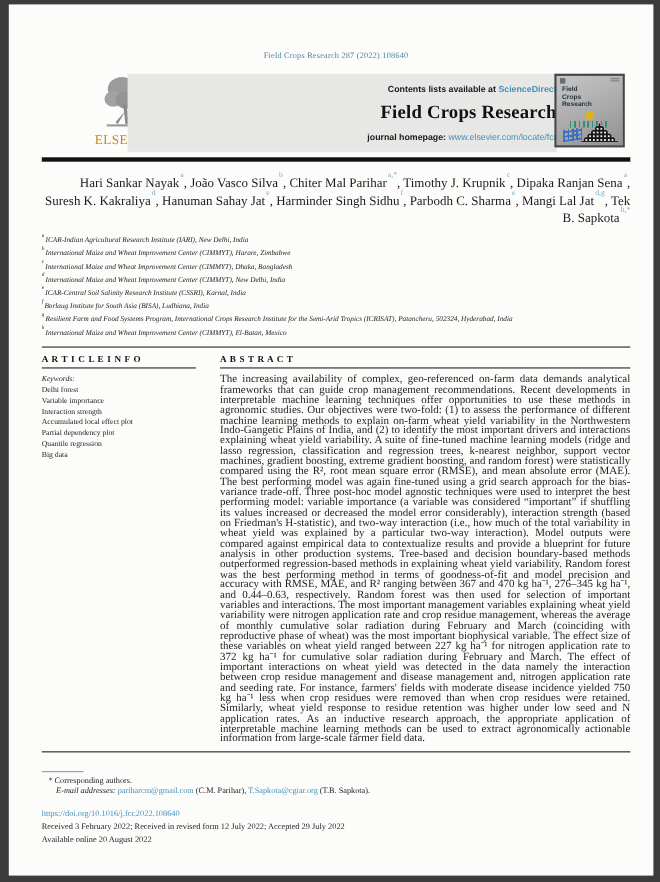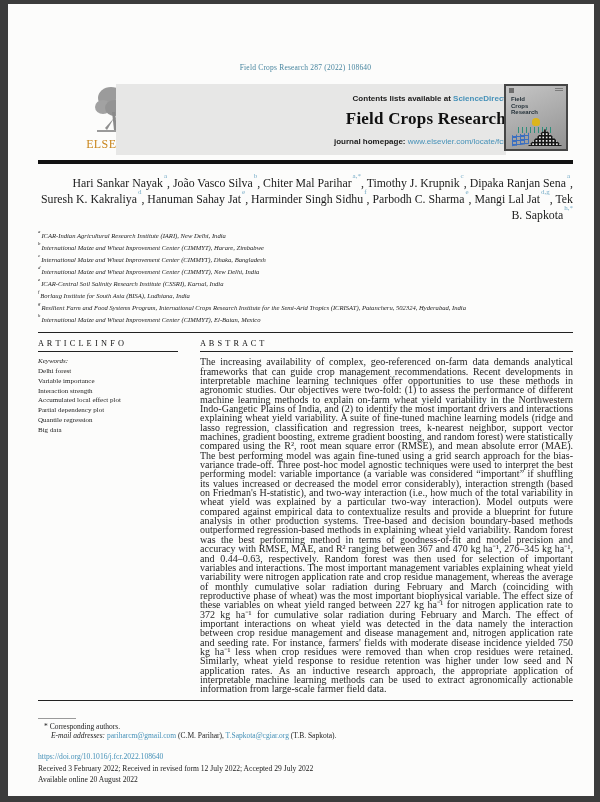--- a/index.html
+++ b/index.html
@@ -4,21 +4,21 @@
 <style>
   * { margin:0; padding:0; box-sizing:border-box; }
   html,body { width:600px; height:802px; }
   body { font-family:"Liberation Serif", serif; }
 
   .frame { position:relative; width:600px; height:802px; background:#3c3c3c; }
   .page  { position:absolute; left:8px; top:4px; right:6px; bottom:6px; background:#fcfcfb; overflow:hidden; }
   .inner { position:absolute; left:30px; top:0; width:535px; height:100%; }
 
   
-  .jref { padding-top:59px; text-align:center; font-size:7.5px; color:#47859f; letter-spacing:0.2px; }
+  .jref { padding-top:42px; text-align:center; font-size:7.5px; color:#47859f; letter-spacing:0.2px; }
 
   .header-row { position:relative; margin-top:12px; height:71px; }
 
   .elsevier { position:absolute; left:0; top:0; width:64px; height:71px; text-align:right; cursor:pointer;margin-left:44px; }
   .elsevier svg { display:block; margin:0 auto; }
   .els-text { font-size:12px; color:#c9861d; letter-spacing:0.4px; margin-top:1px; }
 
   .journal-box { position:absolute; left:78px; top:0; width:390px; height:71px; background:#e7e7e6; text-align:right; padding-top:10px; }
   .contents-line { font-family:"Liberation Sans", sans-serif; font-size:8px; font-weight:bold; color:#1b1b1b; }
   .contents-line a { color:#4691b8; text-decoration:none; font-weight:bold; }
@@ -51,21 +51,21 @@
   .affils { margin-top:7px; }
   .affil { font-size:6.6px; line-height:9.9px; font-style:italic; color:#222; }
   .affil sup { font-size:4.8px; position:relative; top:-2px; margin-right:1px; }
 
   .rule-thin { margin-top:6px; height:1.6px; background:#222; }
 
   
   .cols { display:flex; margin-top:6px; }
   .left-col  { width:140px; margin-right:22px; flex:none; }
   .right-col { flex:1; }
-  .col-heading { font-size:8.3px; font-weight:normal; letter-spacing:0.6px; color:#131313; }
+  .col-heading { font-size:8.3px; font-weight:bold; letter-spacing:0.6px; color:#131313; }
   .col-rule { margin-top:3px; height:1.2px; background:#222; }
   .kw-label { margin-top:5px; font-size:7px; line-height:9.8px; font-style:italic; color:#222; }
   .kw { font-size:7px; line-height:9.8px; color:#222; }
   .abstract-text { margin-top:5px; font-size:10px; line-height:9.35px; text-align:justify; color:#1e1e1e; }
 
   
   .fn-rule { margin-top:17px; width:38px; height:1px; background:#9a9a9a; }
   .fn1 { margin-top:3px; padding-left:6px; font-size:7.5px; color:#222; }
   .fn2 { padding-left:13px; font-size:7.5px; color:#222; }
   .fn2 .em-label { font-style:italic; }

